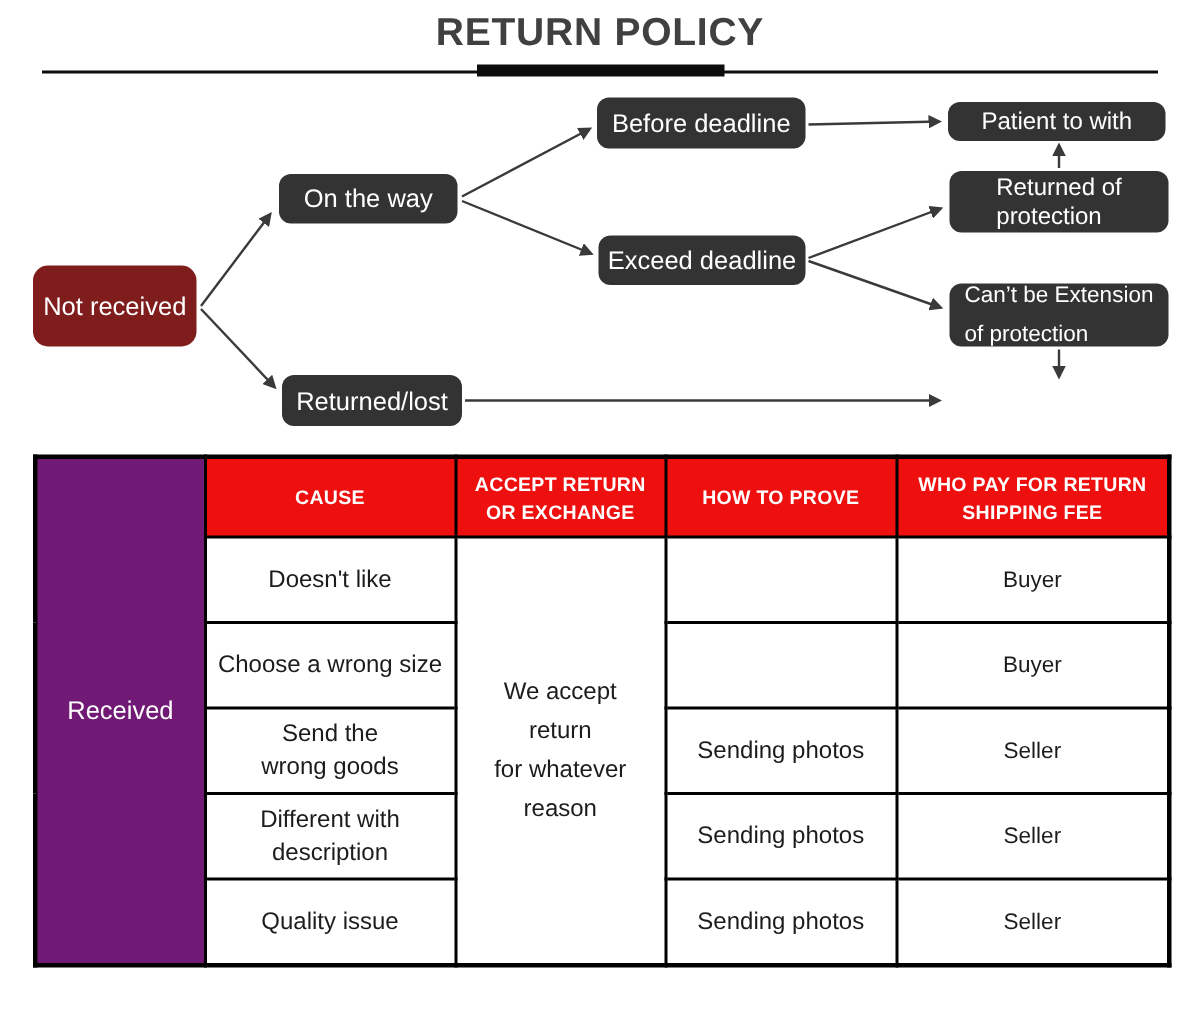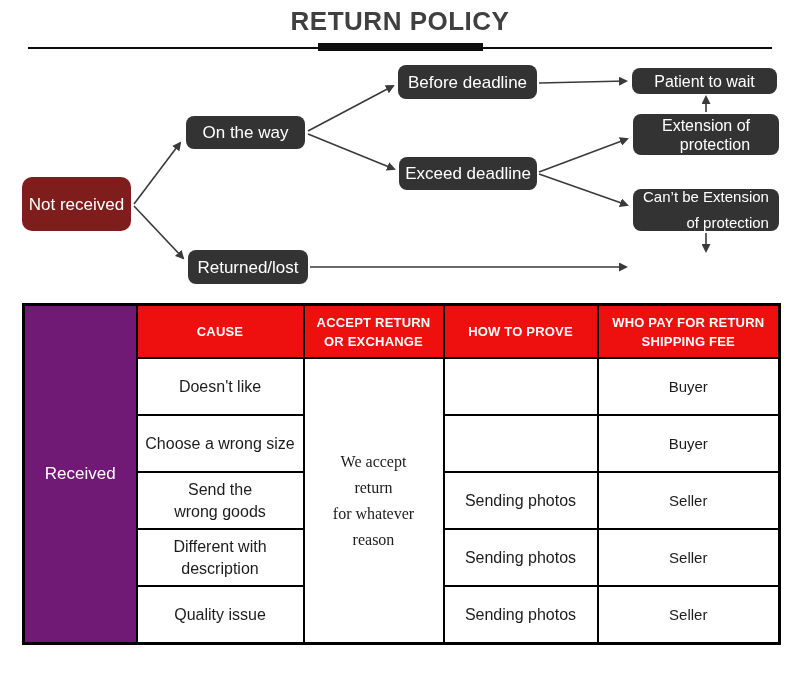--- a/index.html
+++ b/index.html
@@ -11,21 +11,21 @@
   .title{
     position:absolute;left:0;top:6px;width:800px;margin:0;text-align:center;
     font-size:26px;font-weight:bold;letter-spacing:0.5px;color:#404040;
   }
   .rule-thin{position:absolute;left:28px;top:47px;width:744px;height:2px;background:#0d0d0d;}
   .rule-thick{position:absolute;left:318px;top:43px;width:165px;height:8px;background:#0d0d0d;}
   
   .flow-svg{position:absolute;left:0;top:0;}
   .node{
     position:absolute;display:flex;align-items:center;justify-content:center;
-    background:#333333;color:#ffffff;border-radius:8px;text-align:right;
+    background:#333333;color:#ffffff;border-radius:8px;text-align:left;
     font-size:16px;line-height:19px;white-space:pre-line;
   }
   .node.red{background:#7f1d1d;border-radius:10px;font-size:17px;}
   .n-not-received{left:22px;top:177px;width:109px;height:54px;}
   .n-on-the-way{left:186px;top:116px;width:119px;height:33px;font-size:17px;}
   .n-returned-lost{left:188px;top:250px;width:120px;height:34px;font-size:17px;}
   .n-before-deadline{left:398px;top:65px;width:139px;height:34px;font-size:17px;}
   .n-exceed-deadline{left:399px;top:157px;width:138px;height:33px;font-size:17px;}
   .n-patient-to-wait{left:632px;top:68px;width:145px;height:26px;}
   .n-extension{left:633px;top:114px;width:146px;height:41px;}
@@ -42,21 +42,21 @@
   }
   .policy-table th{
     background:#ee0f0f;color:#ffffff;font-size:13px;font-weight:bold;
     height:51px;line-height:19px;letter-spacing:0.2px;
   }
   .received-cell{
     background:#701a75;color:#ffffff !important;font-size:17px !important;font-weight:400;
   }
   .body-row td{height:55px;}
   .cause-cell{line-height:22px;}
-  .policy-cell{line-height:26px;font-size:16px;font-family:Liberation Serif, serif;}
+  .policy-cell{line-height:26px;font-size:16px;}
   .payer-cell{font-size:15px !important;}
 </style>
 </head>
 <body>
 
 <div class="screen">
 
   <h1 class="title">RETURN POLICY</h1>
   <div class="rule-thin"></div>
   <div class="rule-thick"></div>
@@ -79,22 +79,22 @@
       <line x1="706" y1="233" x2="706" y2="251" marker-end="url(#ah)"></line>
       <line x1="310" y1="267" x2="626" y2="267" marker-end="url(#ah)"></line>
     </g>
   </svg>
 
   <div class="node red n-not-received">Not received</div>
   <div class="node n-on-the-way">On the way</div>
   <div class="node n-returned-lost">Returned/lost</div>
   <div class="node n-before-deadline">Before deadline</div>
   <div class="node n-exceed-deadline">Exceed deadline</div>
-  <div class="node n-patient-to-wait">Patient to wait</div>
-  <div class="node n-extension">Extension of
+  <div class="node n-patient-to-wait">Patient to with</div>
+  <div class="node n-extension">Returned of
 protection</div>
   <div class="node n-cant-extension">Can’t be Extension
 of protection</div>
 
   <table class="policy-table">
     <colgroup>
       <col style="width:113px">
         <col style="width:167px">
         <col style="width:140px">
         <col style="width:154px">

